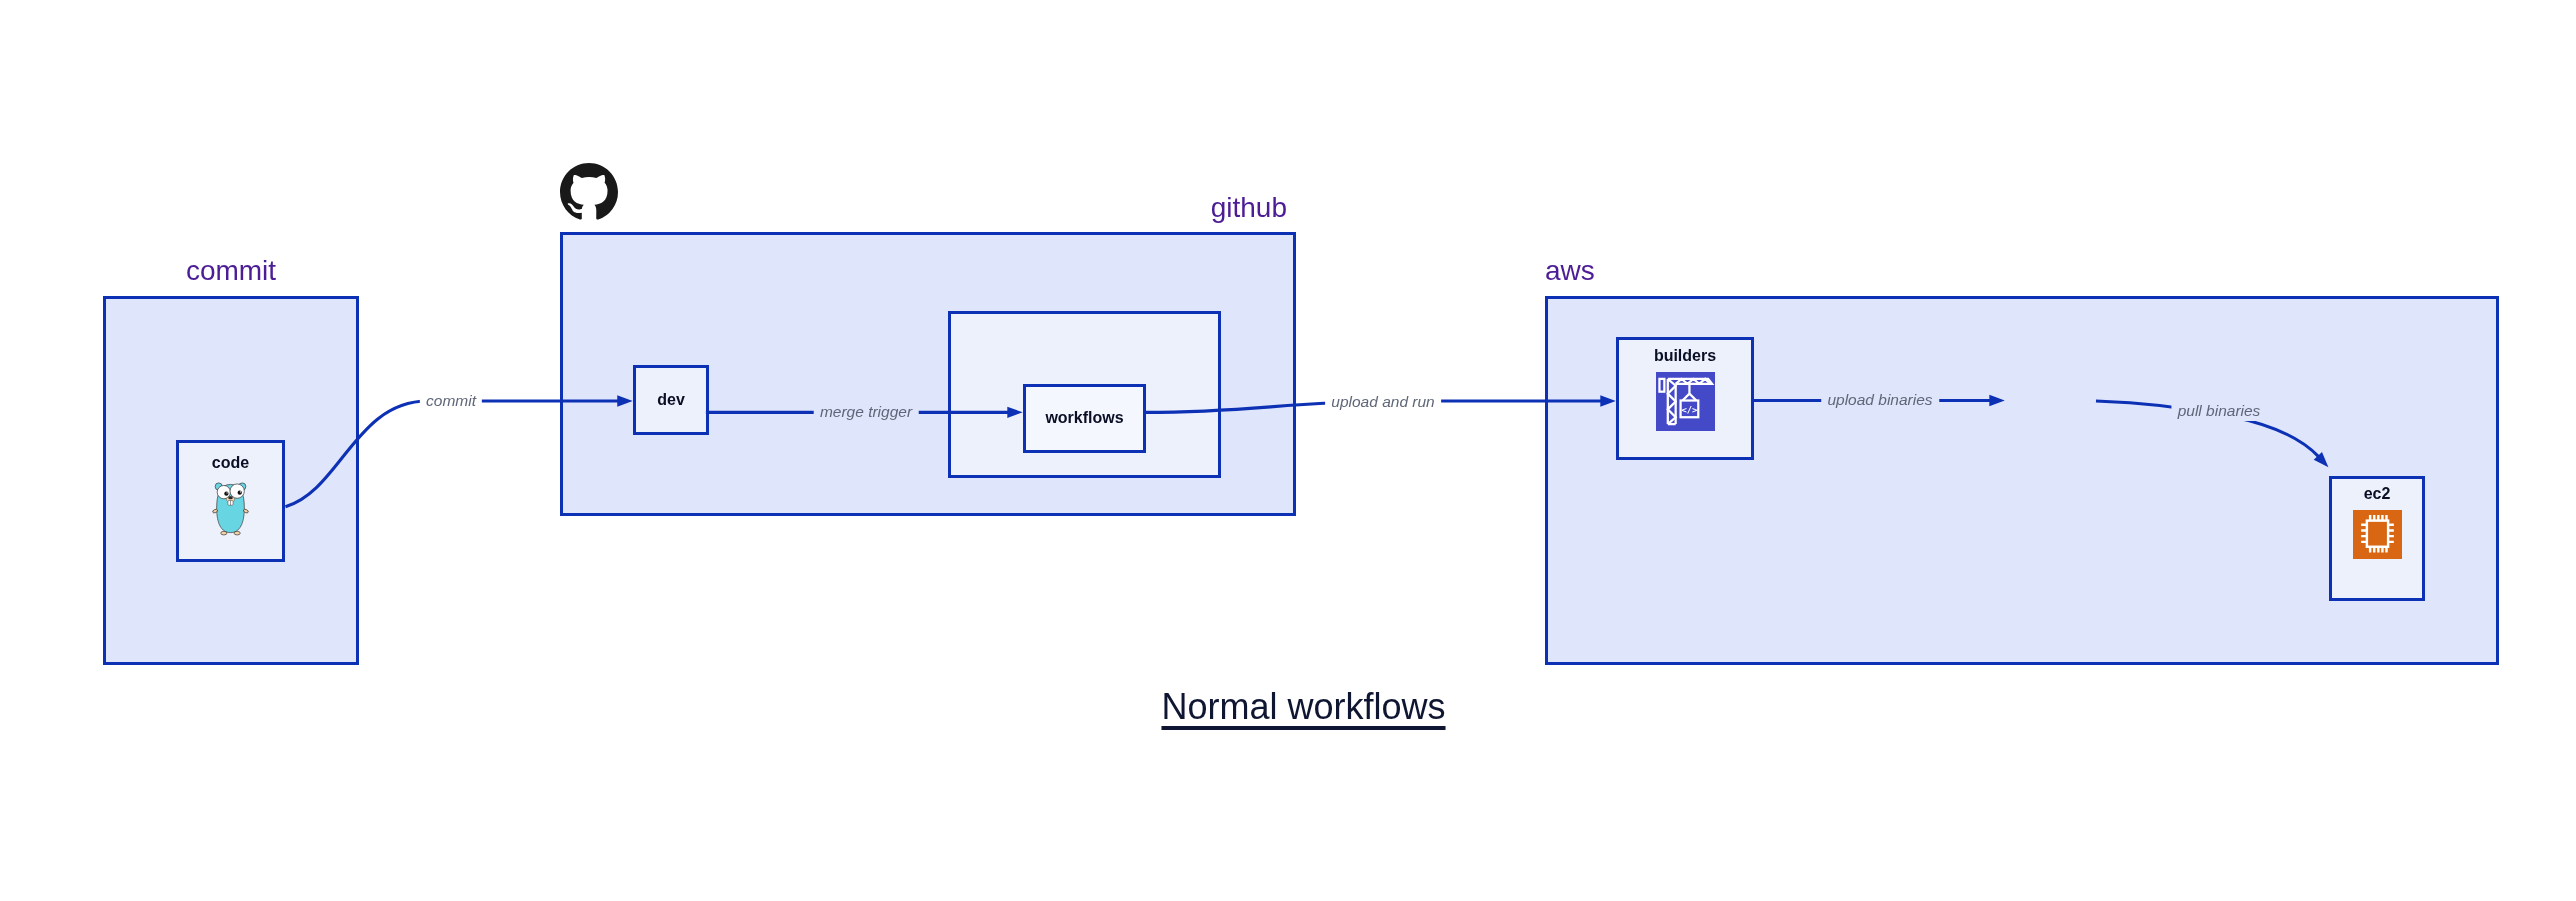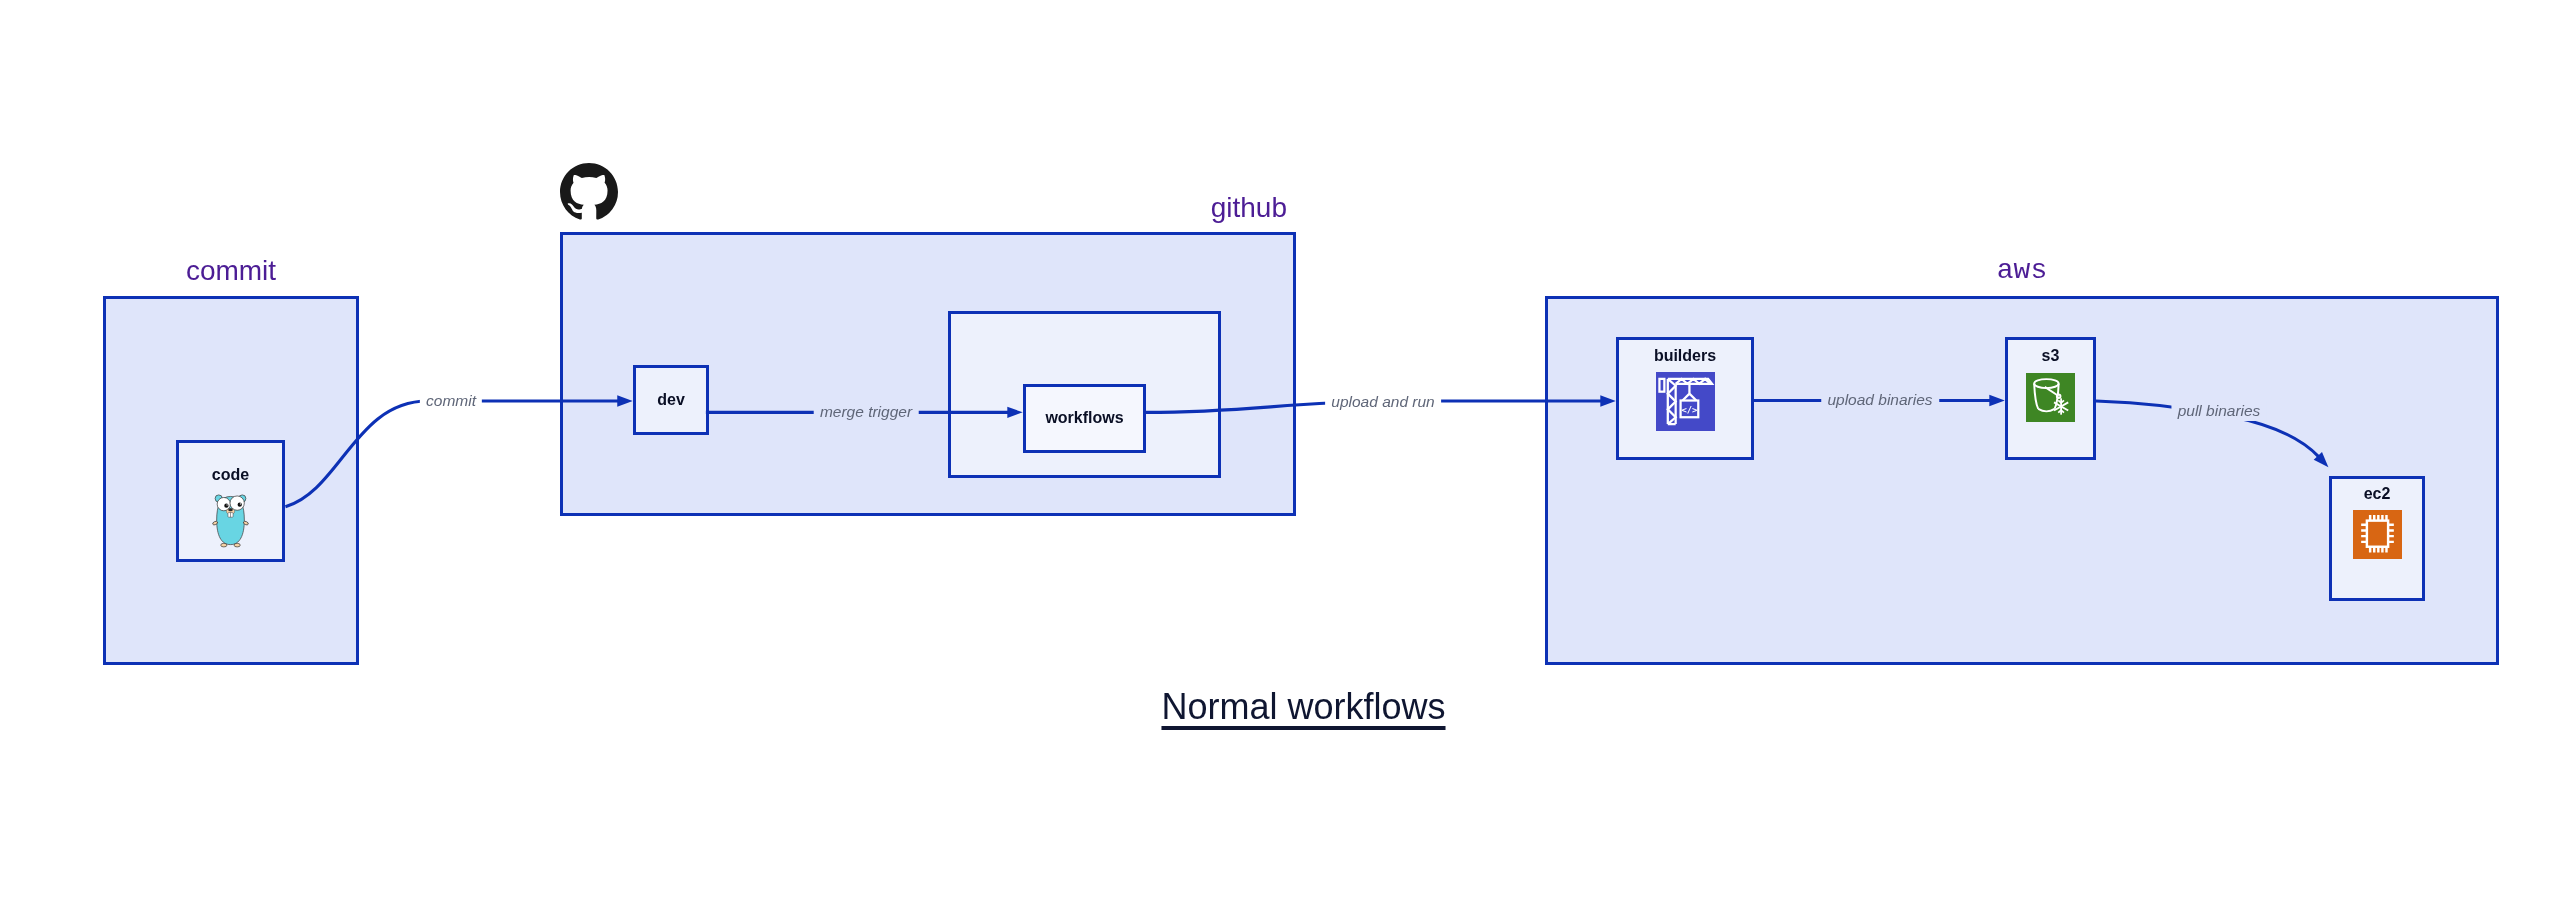--- a/index.html
+++ b/index.html
@@ -16,32 +16,32 @@
     font-family:"Liberation Sans",sans-serif;
   }
   
   .gbox{position:absolute;border:3.1px solid var(--blue);box-sizing:border-box;background:var(--l1);}
   .node{position:absolute;border:3.1px solid var(--blue);box-sizing:border-box;background:var(--l2);
         display:flex;flex-direction:column;align-items:center;}
   #box-local  {left:103px; top:296px; width:256px;  height:369px;}
   #box-github {left:560px;top:232px; width:736px; height:284px;}
   #box-master {left:948px;top:311px; width:273px;  height:167px;background:var(--l2);}
   #box-aws    {left:1545px;top:296px; width:954px; height:369px;}
-  #node-code     {left:176px; top:440px;width:109px;height:122px;padding-top:22px;}
+  #node-code     {left:176px; top:440px;width:109px;height:122px;padding-top:10px;}
   #node-dev      {left:633px;top:365px;width:76px;height:70px;justify-content:center;}
   #node-workflows{left:1023px;top:384px;width:123px;height:69px;justify-content:center;background:var(--l3);}
   #node-builders {left:1616px;top:337px;width:138px;height:123px;padding-top:6.2px;}
   #node-s3       {left:2005px;top:337px;width:91px;height:123px;padding-top:6.2px;}
   #node-ec2      {left:2329px;top:440px;width:96px;height:125px;padding-top:5.2px;margin-top:36px;}
   
   .glabel{position:absolute;font-size:28px;line-height:30px;color:#4c1d95;}
   #label-local {left:103px; top:256px;width:256px; text-align:center;}
   #label-github{left:560px;top:193px;width:727px;text-align:right;}
   #label-master{left:948px;top:270px;width:273px; text-align:center;}
-  #label-aws   {left:1545px;top:256px;width:954px;text-align:center;font-family:Liberation Mono, monospace;}
+  #label-aws   {left:1545px;top:256px;width:954px;text-align:left;}
   .node-label{font-weight:bold;font-size:16px;line-height:20.6px;color:#0A0F25;}
   .edge-label{
     position:absolute;transform:translate(-50%,-50%);white-space:nowrap;
     font-style:italic;font-size:15.5px;color:var(--gray);padding:1px 6.2px;z-index:6;
   }
   #elabel-commit    {left:451px; top:401px;background:#ffffff;}
   #elabel-merge     {left:866px;top:412px;background:var(--l1);}
   #elabel-uploadrun {left:1383px;top:402px;background:#ffffff;}
   #elabel-uploadbin {left:1880px;top:400px;background:var(--l1);}
   #elabel-pullbin   {left:2219px;top:411px;background:var(--l1);}
@@ -121,41 +121,20 @@
         <path d="M12 7 L20 14 L12 22 L20 30 L12 38 L20 46 L12 53"></path>
         <path d="M12 7 H53 L57 12 H20"></path>
         <path d="M20 12 L26 7 L32 12 L38 7 L44 12 L50 7 L55 12"></path>
         <path d="M34 12 V22 M27 29 L34 22 L41 29"></path>
         <rect x="25" y="29" width="18" height="17"></rect>
       </g>
       <text x="34" y="41.5" text-anchor="middle" font-family="DejaVu Sans Mono, monospace" font-size="9" font-weight="bold" fill="#ffffff">&lt;/&gt;</text>
     </svg>
   </div>
 
-  <div class="node" id="node-s3">
-    <div class="node-label">s3</div>
-    <svg id="bucket-svg" class="icon-tile" width="49" height="49" viewBox="0 0 60 60">
-      <rect x="0" y="0" width="60" height="60" fill="#3E8624" style="fill: rgb(62, 134, 36);"></rect>
-      <g stroke="#ffffff" stroke-width="2.4" fill="none">
-        <ellipse cx="25" cy="13" rx="15" ry="5.5"></ellipse>
-        <path d="M10 13 C10.5 24 12 38 15 44"></path>
-        <path d="M40 13 C39.5 24 38 38 35 44"></path>
-        <path d="M15 44 Q25 50 35 44"></path>
-        <path d="M23 17 L38 27"></path>
-        <circle cx="40" cy="28.5" r="2.2"></circle>
-      </g>
-      <g stroke="#ffffff" stroke-width="2.2" fill="none">
-        <line x1="43" y1="31" x2="43" y2="51"></line>
-        <line x1="34.3" y1="36" x2="51.7" y2="46"></line>
-        <line x1="51.7" y1="36" x2="34.3" y2="46"></line>
-        <path d="M39.5 33.5 L43 36.5 L46.5 33.5"></path>
-        <path d="M39.5 48.5 L43 45.5 L46.5 48.5"></path>
-      </g>
-    </svg>
-  </div>
 
   <div class="node" id="node-ec2">
     <div class="node-label">ec2</div>
     <svg id="chip-svg" class="icon-tile" width="49" height="49" viewBox="0 0 60 60">
       <rect x="0" y="0" width="60" height="60" fill="#D86613" style="fill: rgb(216, 102, 19);"></rect>
       <g stroke="#ffffff" stroke-width="3" fill="none">
         <rect x="17" y="13" width="26" height="32"></rect>
         <path d="M21 6 V13 M26 6 V13 M31 6 V13 M36 6 V13 M41 6 V13"></path>
         <path d="M21 45 V52 M26 45 V52 M31 45 V52 M36 45 V52 M41 45 V52"></path>
         <path d="M10 18 H17 M10 25 H17 M10 32 H17 M10 39 H17"></path>

